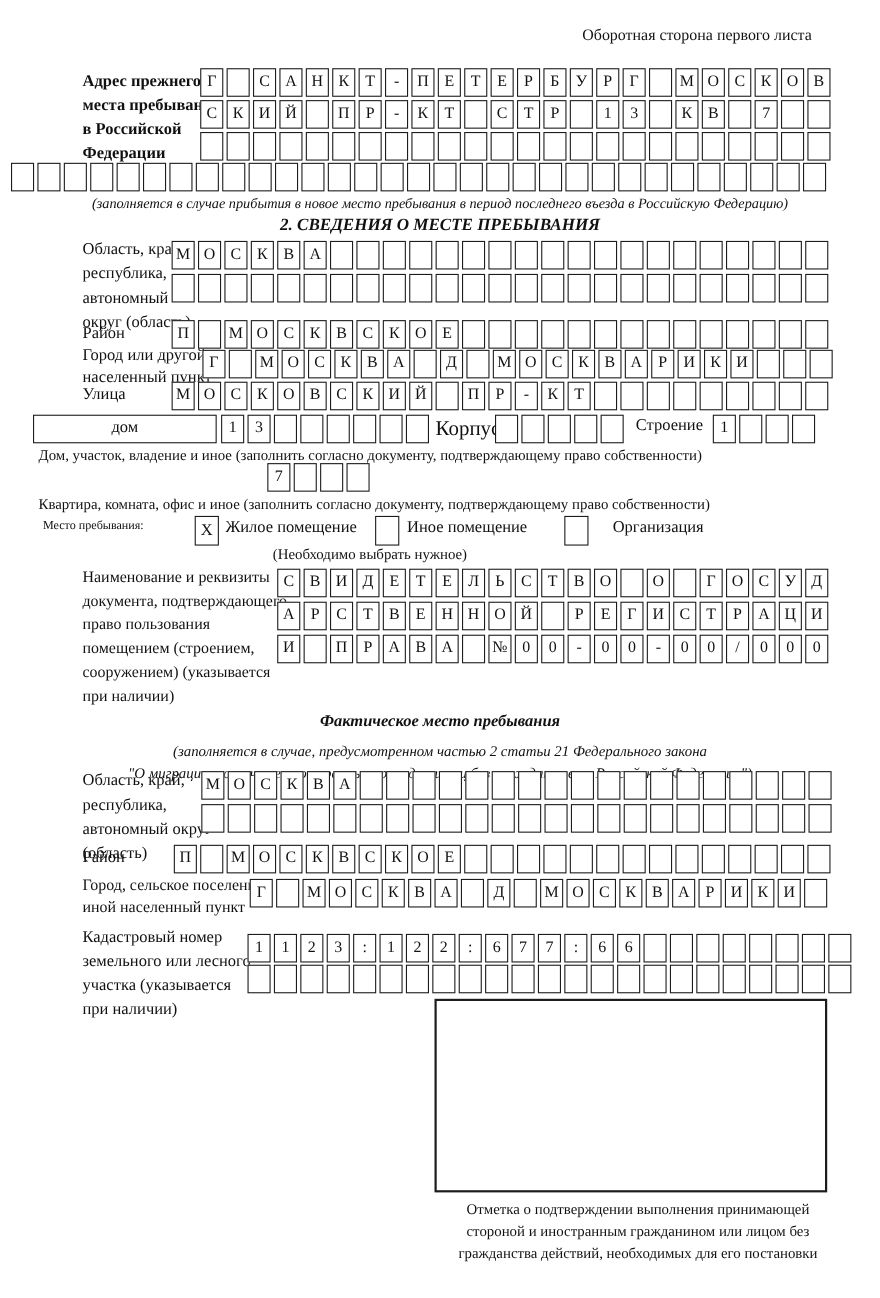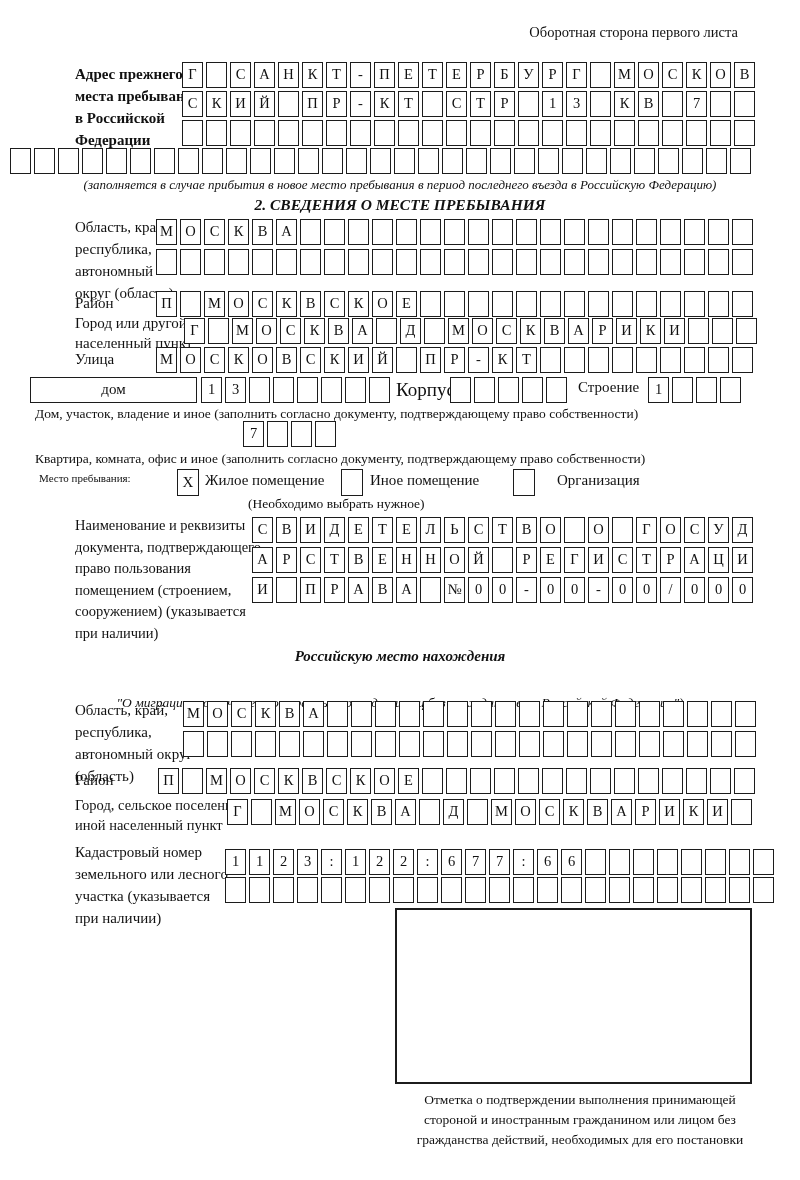--- a/index.html
+++ b/index.html
@@ -417,21 +417,22 @@
       <span class="cell">0</span>
       <span class="cell">-</span>
       <span class="cell">0</span>
       <span class="cell">0</span>
       <span class="cell">/</span>
       <span class="cell">0</span>
       <span class="cell">0</span>
       <span class="cell">0</span>
     </div>
 
-  <div class="abs bold fullnote" style="top:648px;font-size:15px;">Российскую место нахождения</div>
+  <div class="abs bold fullnote" style="top:648px;font-size:15px;">Фактическое место пребывания</div>
+  <div class="abs note fullnote" style="top:675px;font-size:13.5px;">(заполняется в случае, предусмотренном частью 2 статьи 21 Федерального закона</div>
   <div class="abs note fullnote" style="top:695px;font-size:13.5px;">"О миграционном учете иностранных граждан и лиц без гражданства в Российской Федерации")</div>
 
   <div class="abs lbl" style="left:75px;top:699px;">Область, край,
 республика,
 автономный округ
 (область)</div>
   <div class="cellrow" style="left:183px;top:701px;">
       <span class="cell">М</span>
       <span class="cell">О</span>
       <span class="cell">С</span>

